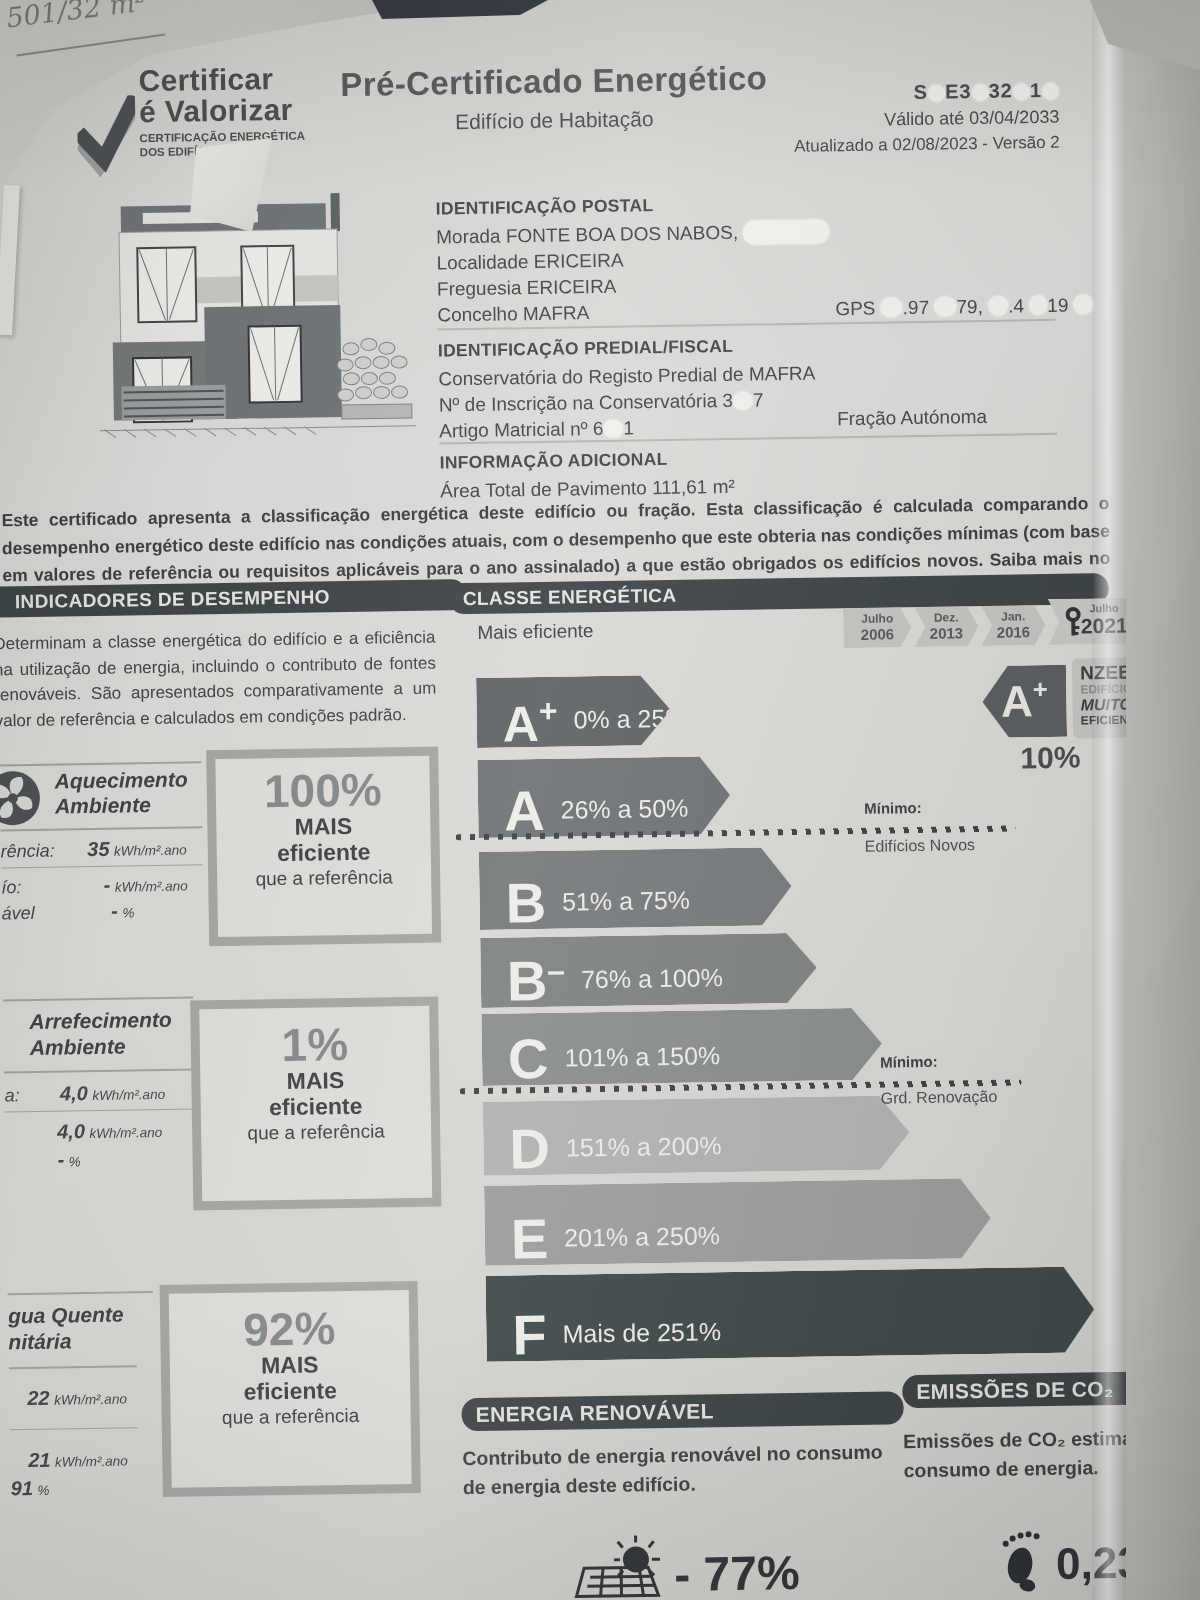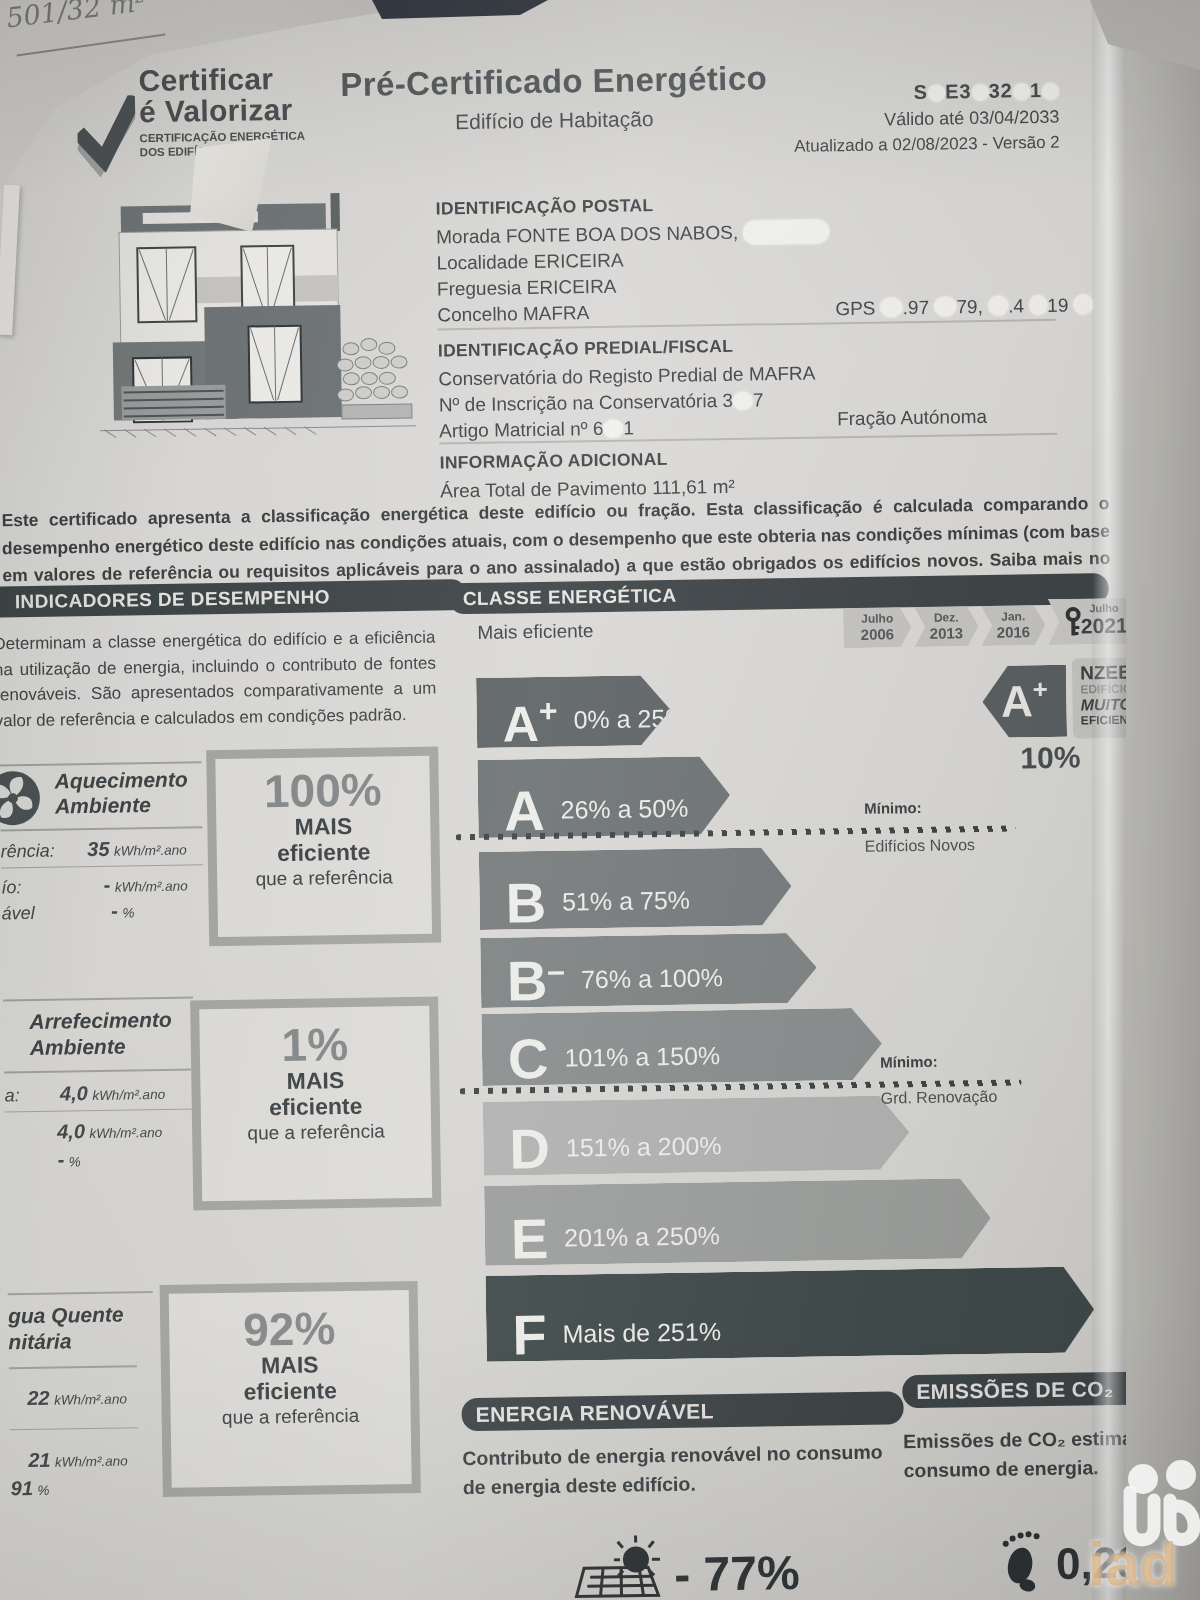--- a/index.html
+++ b/index.html
@@ -418,23 +418,14 @@
     <div class="abs" style="left:0;top:185px;width:16px;height:150px;background:#eceae5;transform:rotate(3deg);box-shadow:2px 2px 4px rgba(60,60,55,.3);"></div>
     <div class="abs" style="left:190px;top:138px;width:90px;height:100px;background:linear-gradient(135deg,#f0eee8,#d7d5cf);clip-path:polygon(6px 10px,82px 0,62px 94px,0 77px);filter:drop-shadow(2px 3px 4px rgba(50,50,45,.3));"></div>
   </div>
 
   <div class="abs" style="left:1092px;top:0;width:36px;height:1600px;background:linear-gradient(90deg,rgba(0,0,0,.05),rgba(255,255,255,.55) 45%,rgba(0,0,0,.15));border-radius:0 18px 0 0;"></div>
   <div class="abs" style="left:1126px;top:0;width:74px;height:1600px;background:linear-gradient(90deg,#c4c2bd,#b0aea9);"></div>
   <div class="abs" style="left:1080px;top:0;width:120px;height:70px;background:#bcbab5;clip-path:polygon(10px 0,120px 0,120px 70px,28px 44px);"></div>
 
   <div class="overlay" style="background:linear-gradient(100deg,rgba(0,0,0,.10) 0%,rgba(0,0,0,.02) 18%,rgba(255,255,255,.06) 45%,rgba(0,0,0,.03) 75%,rgba(0,0,0,.10) 100%),linear-gradient(180deg,rgba(0,0,0,.07) 0%,rgba(0,0,0,0) 12%,rgba(0,0,0,0) 82%,rgba(0,0,0,.06) 100%);"></div>
 
-  <div class="abs" style="left:1058px;top:1456px;width:142px;height:144px;">
-    <div class="abs" style="left:70px;top:8px;width:30px;height:30px;border-radius:50%;background:rgba(255,255,255,.85);"></div>
-    <div class="abs" style="left:108px;top:4px;width:30px;height:30px;border-radius:50%;background:rgba(255,255,255,.85);"></div>
-    <svg class="abs" style="left:62px;top:30px;" width="84" height="70" viewBox="0 0 84 70">
-      <path d="M10 6 L10 42 C10 58 34 58 34 42 L34 14" stroke="rgba(255,255,255,.85)" stroke-width="13" fill="none" stroke-linecap="round"></path>
-      <path d="M50 14 L50 42 C50 58 76 58 74 38 C72 20 56 16 50 24" stroke="rgba(255,255,255,.85)" stroke-width="13" fill="none" stroke-linecap="round"></path>
-    </svg>
-    <div class="abs" style="left:30px;top:72px;font-weight:bold;font-size:62px;color:rgba(226,158,82,.55);text-shadow:0 0 6px rgba(255,255,255,.9);">iad</div>
-  </div>
 
 </div>
 
 </body></html>

